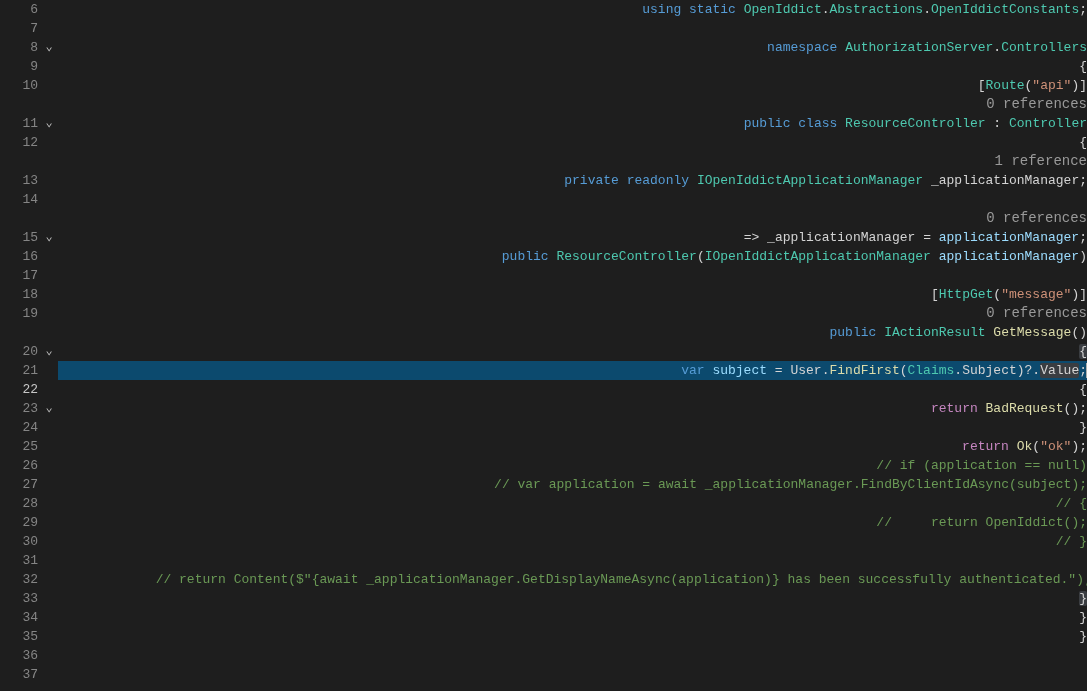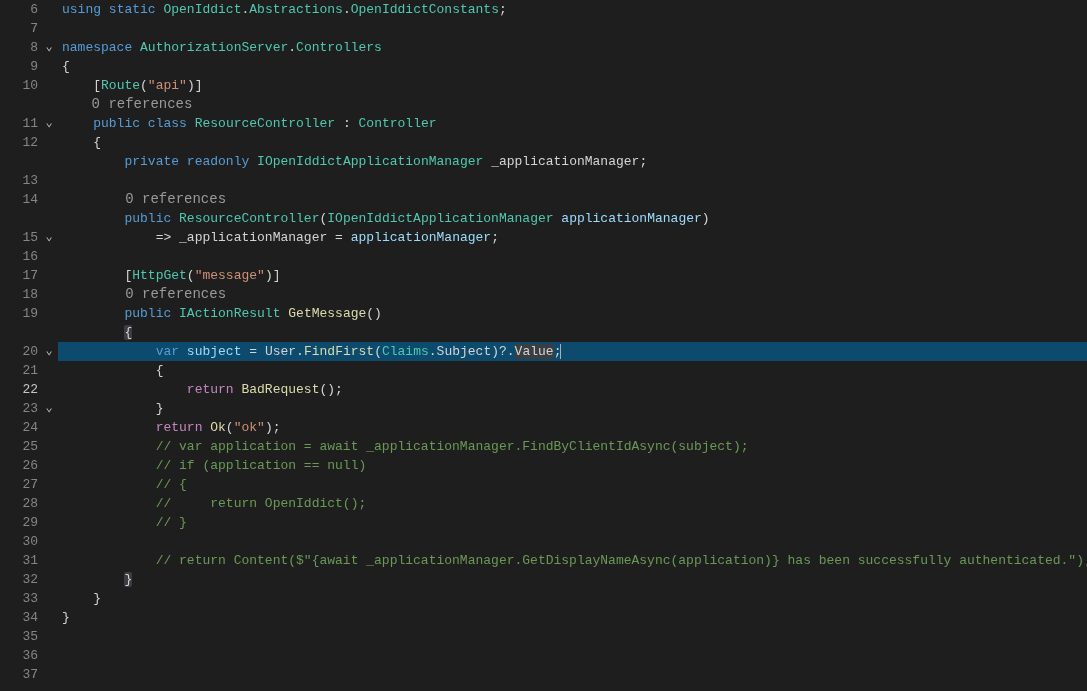--- a/index.html
+++ b/index.html
@@ -36,20 +36,21 @@
       height: 19px;
       display: flex;
       align-items: center;
       justify-content: center;
       color: #c5c5c5;
       font-size: 12px;
     }
     .code {
       flex: 1;
       overflow: hidden;
+      text-align: right;
     }
     .line {
       height: 19px;
       white-space: pre;
       padding-left: 4px;
     }
     .codelens {
       height: 19px;
       color: #999999;
       font-size: 14px;
@@ -235,37 +236,38 @@
 
   <div class="code">
 <div class="line"><span class="kw">using</span> <span class="kw">static</span> <span class="type">OpenIddict</span><span class="pun">.</span><span class="type">Abstractions</span><span class="pun">.</span><span class="type">OpenIddictConstants</span><span class="pun">;</span></div>
 <div class="line"></div>
 <div class="line"><span class="kw">namespace</span> <span class="type">AuthorizationServer</span><span class="pun">.</span><span class="type">Controllers</span></div>
 <div class="line"><span class="brace">{</span></div>
 <div class="line">    <span class="pun">[</span><span class="type">Route</span><span class="pun">(</span><span class="str">"api"</span><span class="pun">)</span><span class="pun">]</span></div>
 <div class="codelens">    <span>0 references</span></div>
 <div class="line">    <span class="kw">public</span> <span class="kw">class</span> <span class="type">ResourceController</span> <span class="pun">:</span> <span class="type">Controller</span></div>
 <div class="line">    <span class="brace">{</span></div>
+<div class="codelens">        <span>1 reference</span></div>
 <div class="line">        <span class="kw">private</span> <span class="kw">readonly</span> <span class="type">IOpenIddictApplicationManager</span> <span class="pun">_applicationManager</span><span class="pun">;</span></div>
 <div class="line"></div>
 <div class="codelens">        <span>0 references</span></div>
+<div class="line">            <span class="pun">=&gt;</span> <span class="pun">_applicationManager</span> <span class="pun">=</span> <span class="var">applicationManager</span><span class="pun">;</span></div>
 <div class="line">        <span class="kw">public</span> <span class="type">ResourceController</span><span class="pun">(</span><span class="type">IOpenIddictApplicationManager</span> <span class="var">applicationManager</span><span class="pun">)</span></div>
-<div class="line">            <span class="pun">=&gt;</span> <span class="pun">_applicationManager</span> <span class="pun">=</span> <span class="var">applicationManager</span><span class="pun">;</span></div>
 <div class="line"></div>
 <div class="line">        <span class="pun">[</span><span class="type">HttpGet</span><span class="pun">(</span><span class="str">"message"</span><span class="pun">)</span><span class="pun">]</span></div>
 <div class="codelens">        <span>0 references</span></div>
 <div class="line">        <span class="kw">public</span> <span class="type">IActionResult</span> <span class="fn">GetMessage</span><span class="pun">(</span><span class="pun">)</span></div>
 <div class="line">        <span class="brace sel-read">{</span></div>
 <div class="line current">            <span class="kw">var</span> <span class="var">subject</span> <span class="pun">=</span> <span class="pun">User</span><span class="pun">.</span><span class="fn">FindFirst</span><span class="pun">(</span><span class="type">Claims</span><span class="pun">.</span><span class="pun">Subject</span><span class="pun">)</span><span class="pun">?.</span><span class="pun sel-read">Value</span><span class="pun">;</span><span class="cursor"></span></div>
 <div class="line">            <span class="brace">{</span></div>
 <div class="line">                <span class="ctl">return</span> <span class="fn">BadRequest</span><span class="pun">(</span><span class="pun">)</span><span class="pun">;</span></div>
 <div class="line">            <span class="brace">}</span></div>
 <div class="line">            <span class="ctl">return</span> <span class="fn">Ok</span><span class="pun">(</span><span class="str">"ok"</span><span class="pun">)</span><span class="pun">;</span></div>
+<div class="line">            <span class="cmt">// if (application == null)</span></div>
 <div class="line">            <span class="cmt">// var application = await _applicationManager.FindByClientIdAsync(subject);</span></div>
-<div class="line">            <span class="cmt">// if (application == null)</span></div>
 <div class="line">            <span class="cmt">// {</span></div>
 <div class="line">            <span class="cmt">//     return OpenIddict();</span></div>
 <div class="line">            <span class="cmt">// }</span></div>
 <div class="line"></div>
 <div class="line">            <span class="cmt">// return Content($"{await _applicationManager.GetDisplayNameAsync(application)} has been successfully authenticated.");</span></div>
 <div class="line">        <span class="brace sel-read">}</span></div>
 <div class="line">    <span class="brace">}</span></div>
 <div class="line"><span class="brace">}</span></div>
   </div>
 </div>

